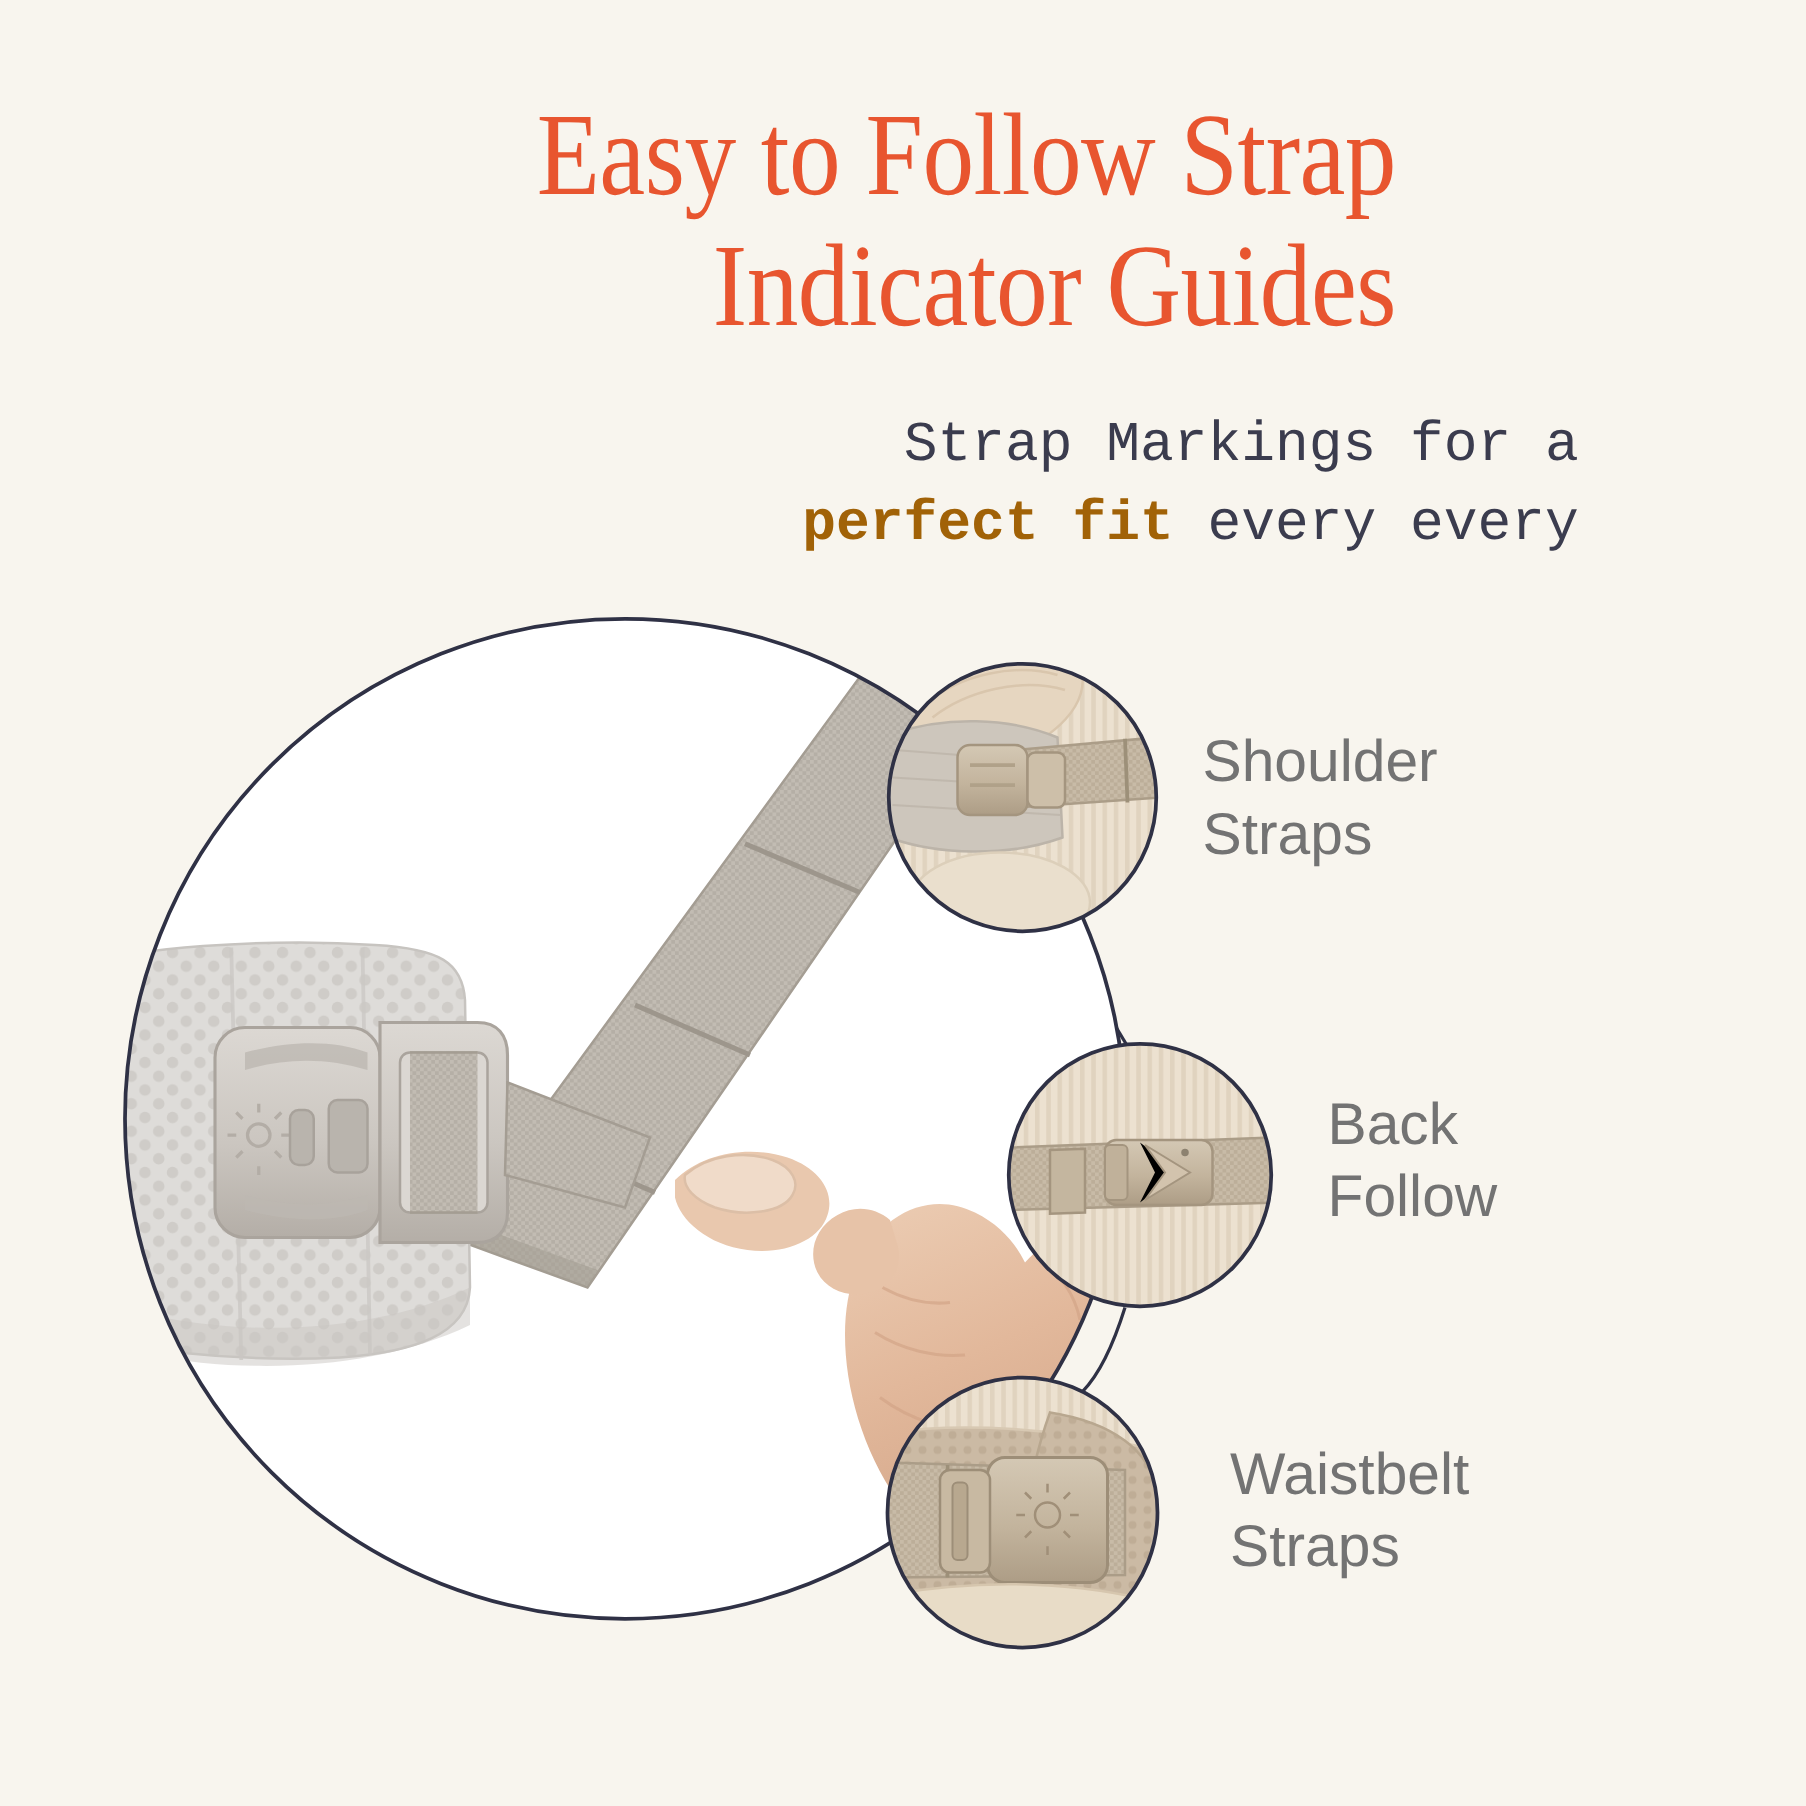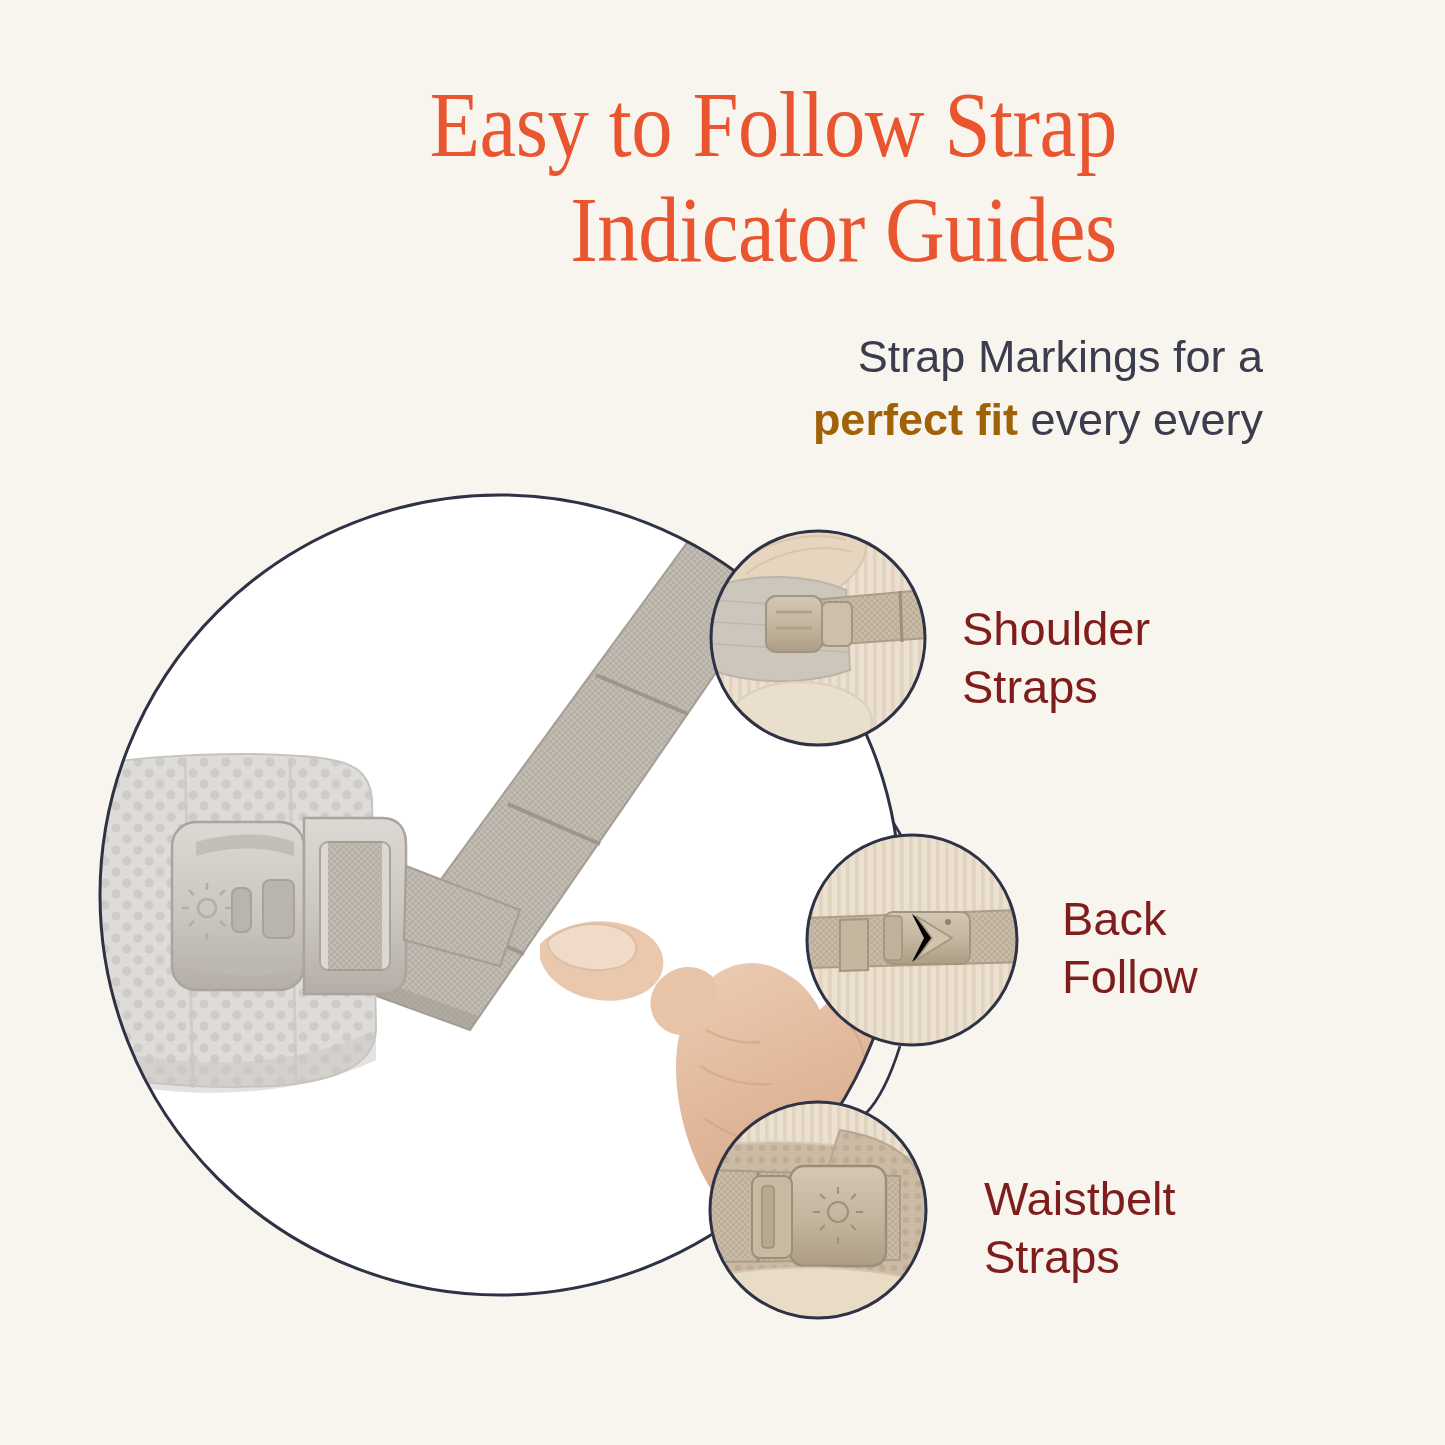--- a/index.html
+++ b/index.html
@@ -40,21 +40,21 @@
   #headline .hl-line { display: block; }
 
   #subtitle {
     color: #3b3c4e;
     font-size: 45px;
     line-height: 1.42;
     font-weight: 400;
     margin: 0;
     padding-top: 42px;
   }
-  #subtitle .sub-line { display: block; }
+  #subtitle .sub-line { display: block; font-family: Liberation Mono, monospace; }
   #subtitle b { font-weight: 700; color: #a16207; }
 
   
   #figure {
     position: absolute;
     left: 0;
     top: 470px;
     width: 1445px;
     height: 975px;
   }
@@ -63,26 +63,25 @@
     position: absolute;
     left: 0;
     top: 0;
     width: 1445px;
     height: 975px;
   }
 
   
   .callout-label {
     position: absolute;
-    color: #7f1d1d;
+    color: #737373;
     font-size: 47px;
     line-height: 1.24;
     font-weight: 400;
     white-space: pre-line;
-    margin-top: 20px;
   }
   #label-shoulder { left: 962px; top: 110px; }
   #label-back     { left: 1062px; top: 400px; }
   #label-waist    { left: 984px; top: 680px; }
 </style>
 </head>
 <body>
 
 <div id="header">
   <h1 id="headline">

